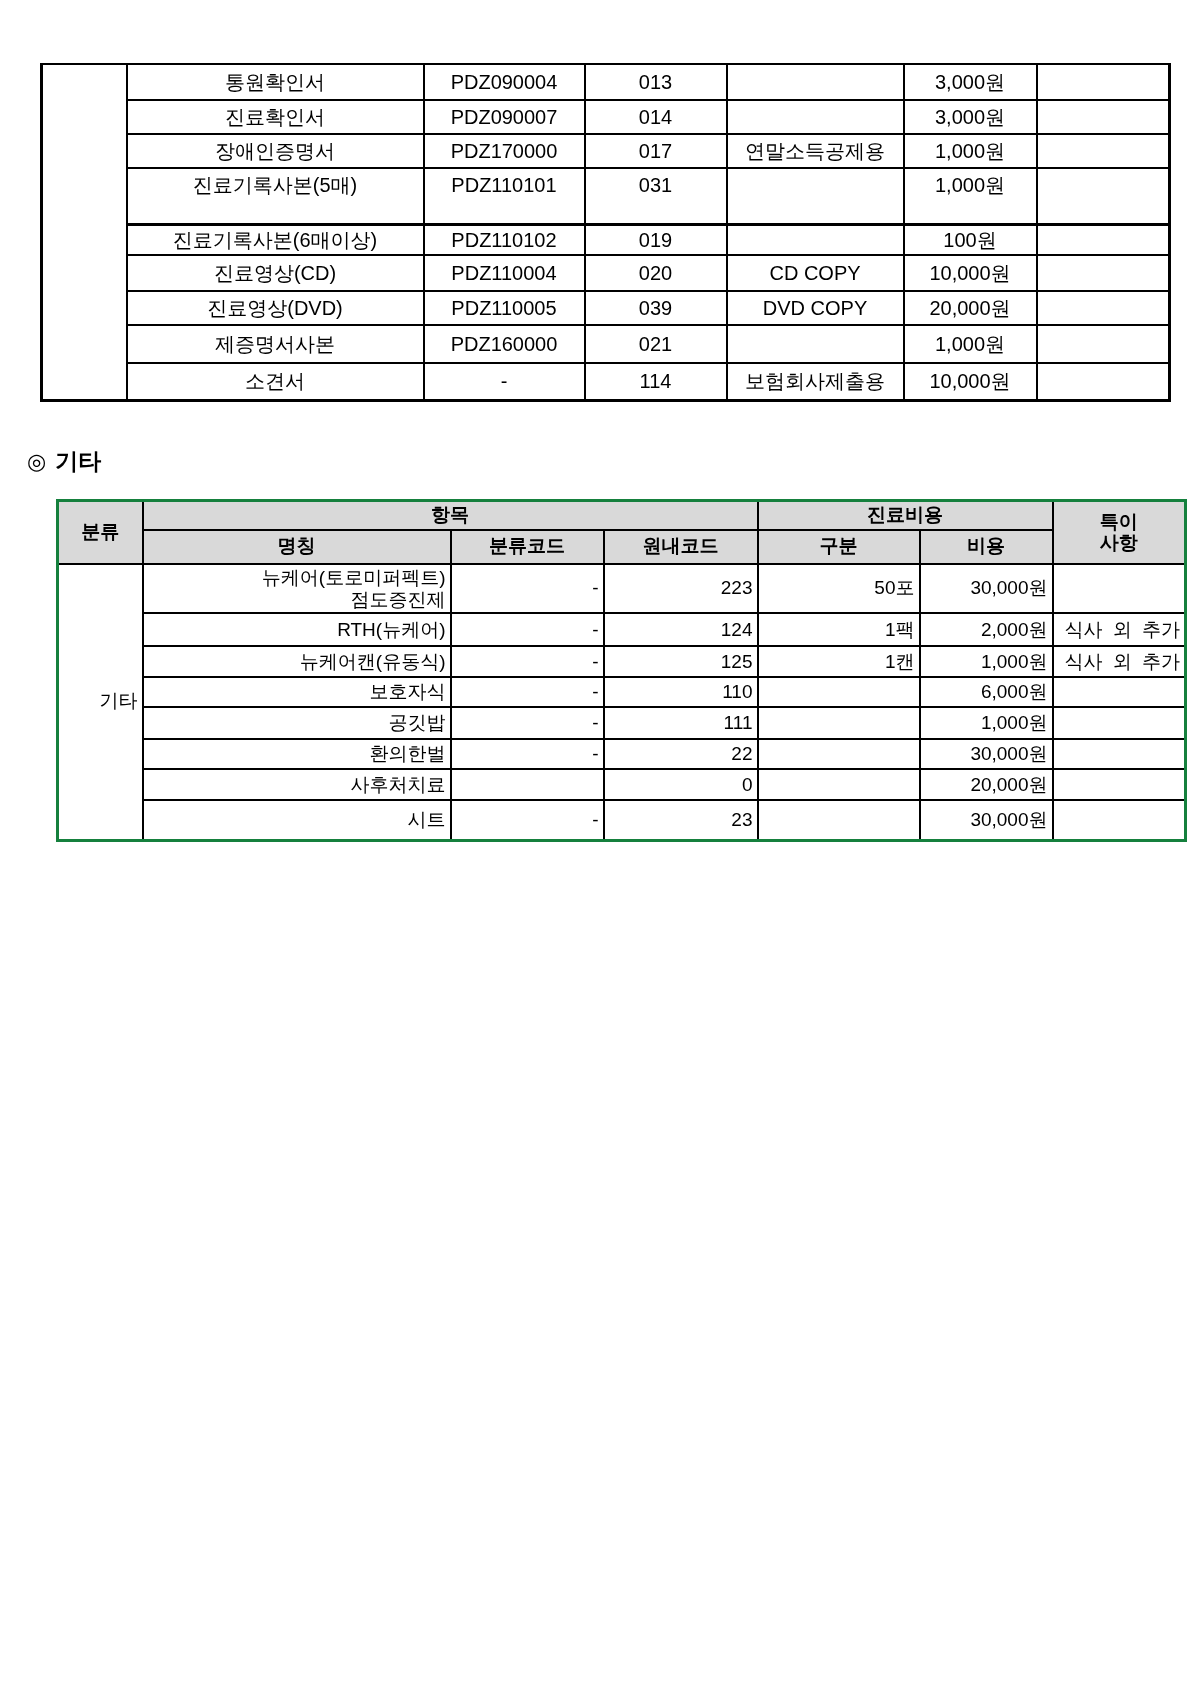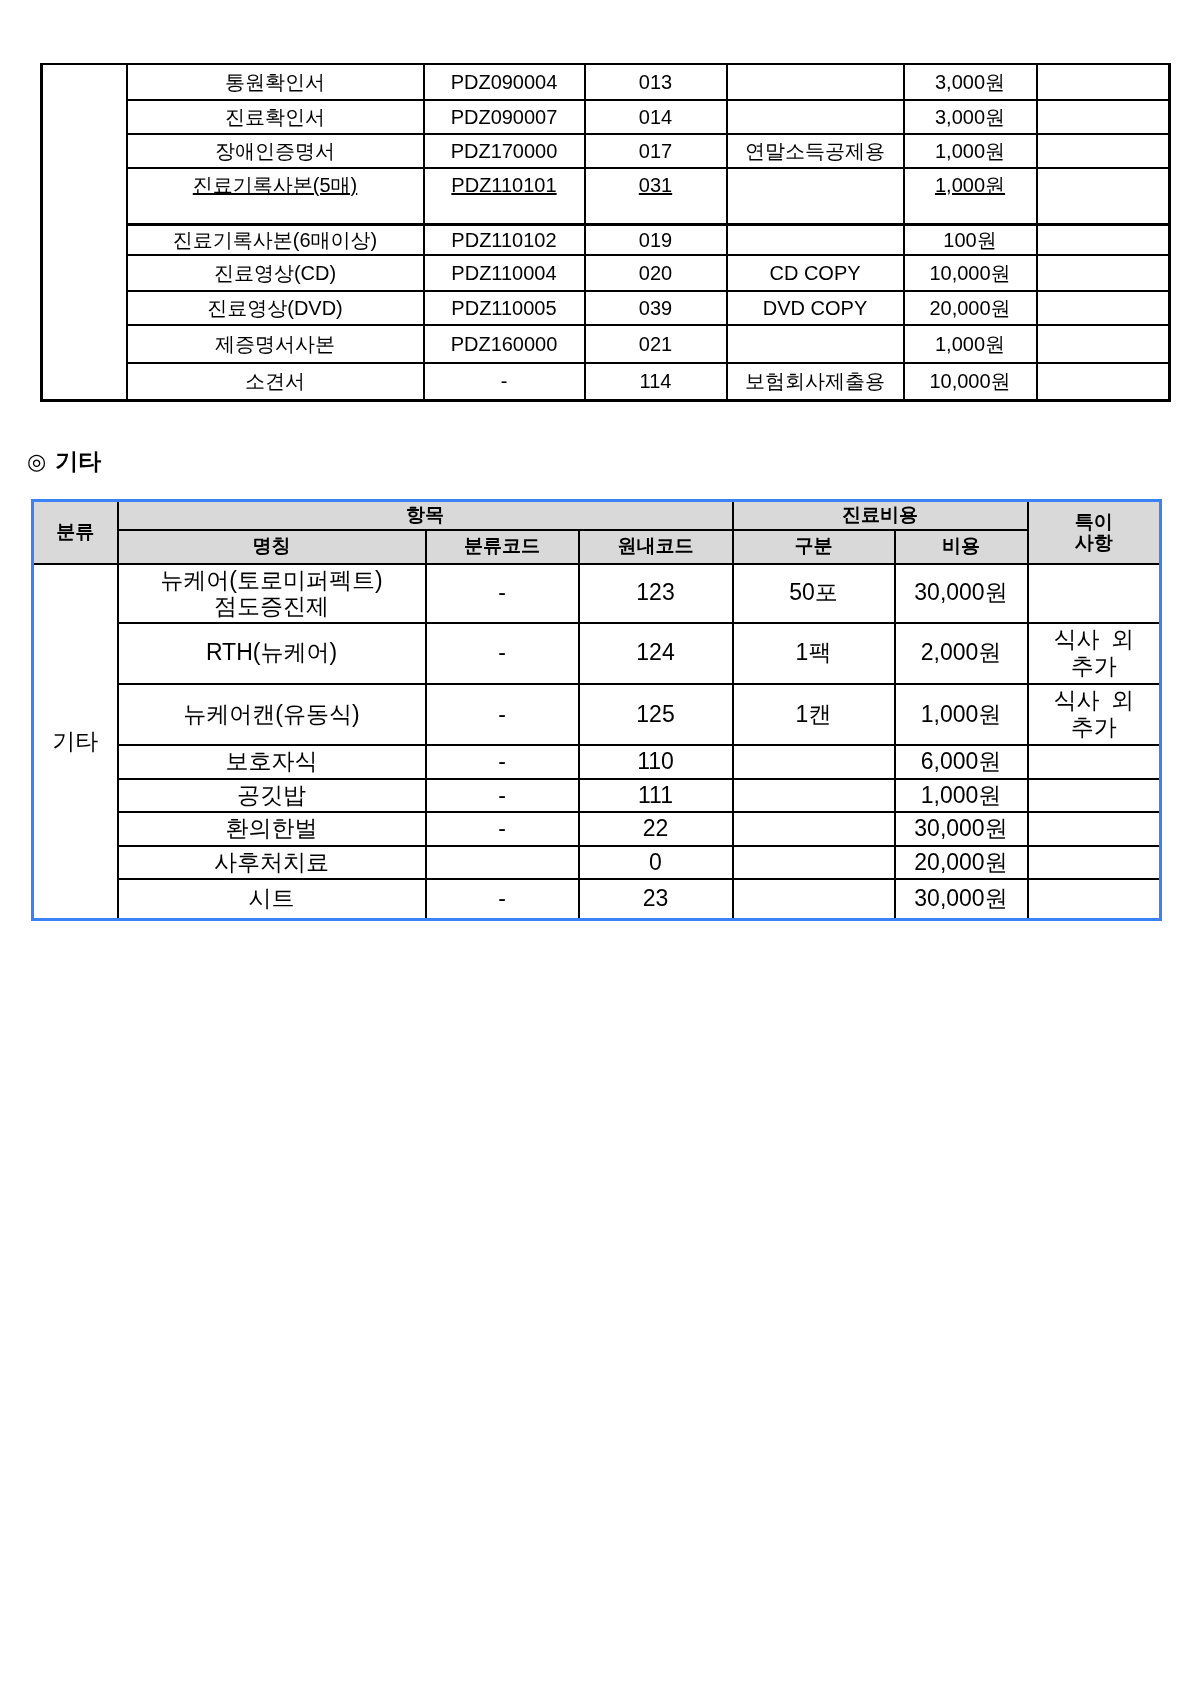--- a/index.html
+++ b/index.html
@@ -21,33 +21,33 @@
     line-height: 1.2;
     padding: 2px 4px;
     overflow: hidden;
     word-break: keep-all;
   }
   th { background: #d9d9d9; font-weight: bold; font-size: 19px; }
 
   
   #t1 { left: 40px; top: 63px; width: 1128px; border: 3px solid #000000; border-top-width: 2px; }
   
-  #t1 tr.vt > td { vertical-align: top; padding-top: 4px; border-bottom-width: 3px; text-decoration: underline; }
+  #t1 tr.vt > td { vertical-align: top; padding-top: 4px; border-bottom-width: 3px; }
 
   
   .section-title {
     position: absolute; left: 27px; top: 446px;
     font-size: 23px; font-weight: bold;
     display: flex; align-items: center; gap: 9px;
   }
   .section-title .marker { font-weight: normal; font-size: 22px; }
 
   
-  #t2 { left: 31px; top: 499px; width: 1128px; border: 3px solid #3b82f6; }
-  #t2 td { font-size: 23px; }
+  #t2 { left: 56px; top: 499px; width: 1128px; border: 3px solid #15803d; }
+  #t2 td { font-size: 19px; text-align: right; }
   .pre { white-space: pre-line; line-height: 1.15; }
   .note-cell { word-spacing: 5px; }
 </style>
 </head>
 <body>
 
 <div class="page">
 
   <table id="t1">
     <colgroup>
@@ -164,21 +164,21 @@
       <th>분류코드</th>
       <th>원내코드</th>
       <th>구분</th>
       <th>비용</th>
     </tr>
     <tr style="height:48px">
       <td rowspan="8">기타</td>
       <td class="pre">뉴케어(토로미퍼펙트)
 점도증진제</td>
       <td>-</td>
-      <td>123</td>
+      <td>223</td>
       <td>50포</td>
       <td>30,000원</td>
       <td class="note-cell"></td>
     </tr>
     <tr style="height:33px">
       <td>RTH(뉴케어)</td>
       <td>-</td>
       <td>124</td>
       <td>1팩</td>
       <td>2,000원</td>

